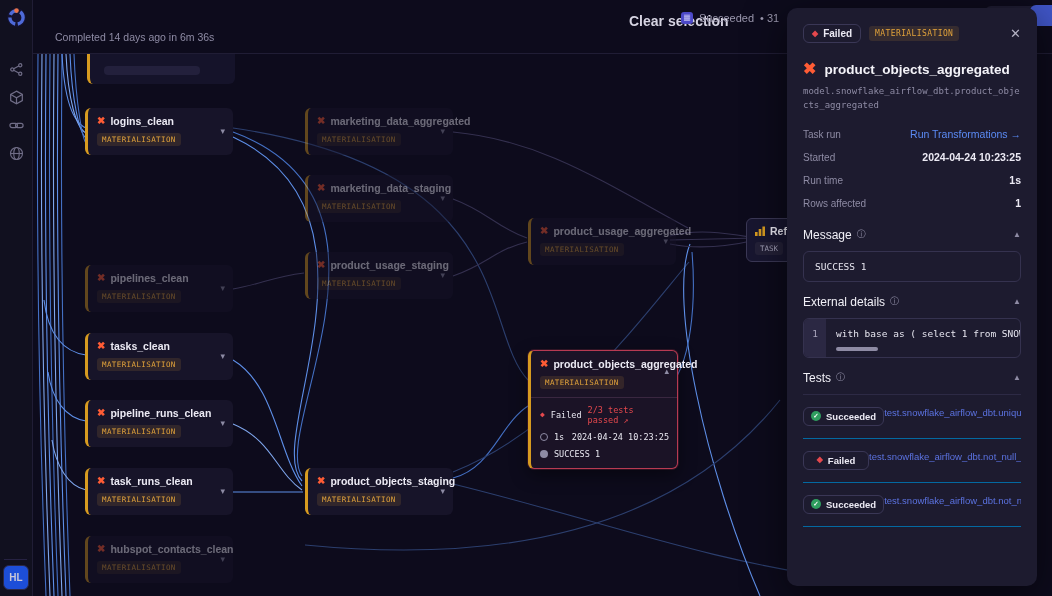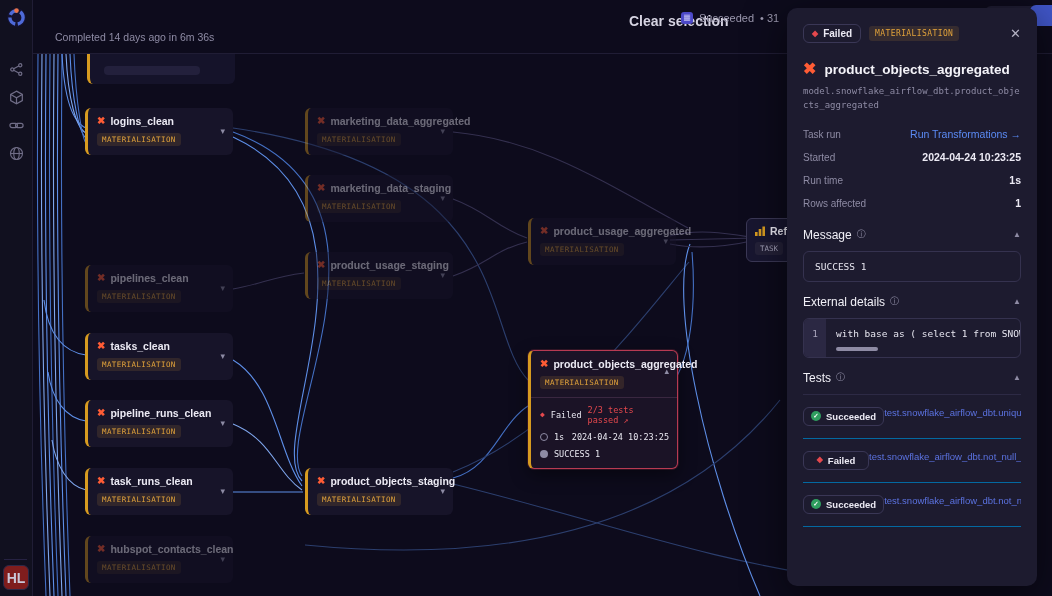--- a/index.html
+++ b/index.html
@@ -6,21 +6,21 @@
   html,body { width:1052px; height:596px; overflow:hidden; }
   body { background:#0d0b1c; font-family:"Liberation Sans", sans-serif; color:#eceaf4; position:relative; }
   .mono { font-family:"DejaVu Sans Mono", monospace; }
 
   
   .sidebar { position:absolute; left:0; top:0; width:33px; height:596px; background:#11101f; border-right:1px solid #201d35; z-index:30; }
   .logo { position:absolute; left:6px; top:7px; width:21px; height:21px; }
   .side-icons { position:absolute; left:0; top:62px; width:32px; display:flex; flex-direction:column; align-items:center; gap:13px; }
   .side-icons svg { display:block; }
   .side-divider { position:absolute; left:4px; right:5px; bottom:36px; border-top:1px solid #262242; }
-  .avatar { position:absolute; left:3px; bottom:6px; width:26px; height:25px; background:#7f1d1d; border:1px solid #2b2847; border-radius:6px; display:flex; align-items:center; justify-content:center; font-size:14px; color:#c9c7d8; font-weight:600; }
+  .avatar { position:absolute; left:3px; bottom:6px; width:26px; height:25px; background:#1d4ed8; border:1px solid #2b2847; border-radius:6px; display:flex; align-items:center; justify-content:center; font-size:10px; color:#c9c7d8; font-weight:600; }
 
   
   .header { position:absolute; left:33px; top:0; right:0; height:54px; background:#0d0b1c; border-bottom:1px solid #201d35; z-index:5; }
   .h-title { position:absolute; left:22px; top:9px; font-size:14.5px; font-weight:700; color:#f1f0f7; white-space:nowrap; }
   .h-sub { position:absolute; left:22px; top:31px; font-size:10.5px; color:#8e8ba4; }
   .h-clear { position:absolute; left:596px; top:13px; font-size:14px; font-weight:600; color:#d6d4e2; cursor:pointer; }
   .h-ops { position:absolute; left:648px; top:12px; display:flex; align-items:center; gap:6px; font-size:11px; color:#9b98ae; }
   .ops-ico { width:12px; height:12px; border-radius:3px; background:#4c49c8; display:inline-flex; align-items:center; justify-content:center; color:#c3c1f2; font-size:8px; line-height:1; }
   .h-status { position:absolute; left:757px; top:12px; display:flex; align-items:center; gap:6px; font-size:11px; color:#9b98ae; }
   .grn { display:inline-flex; width:11px; height:11px; border-radius:50%; background:#2f9e5f; color:#fff; font-size:7px; align-items:center; justify-content:center; line-height:1; }

